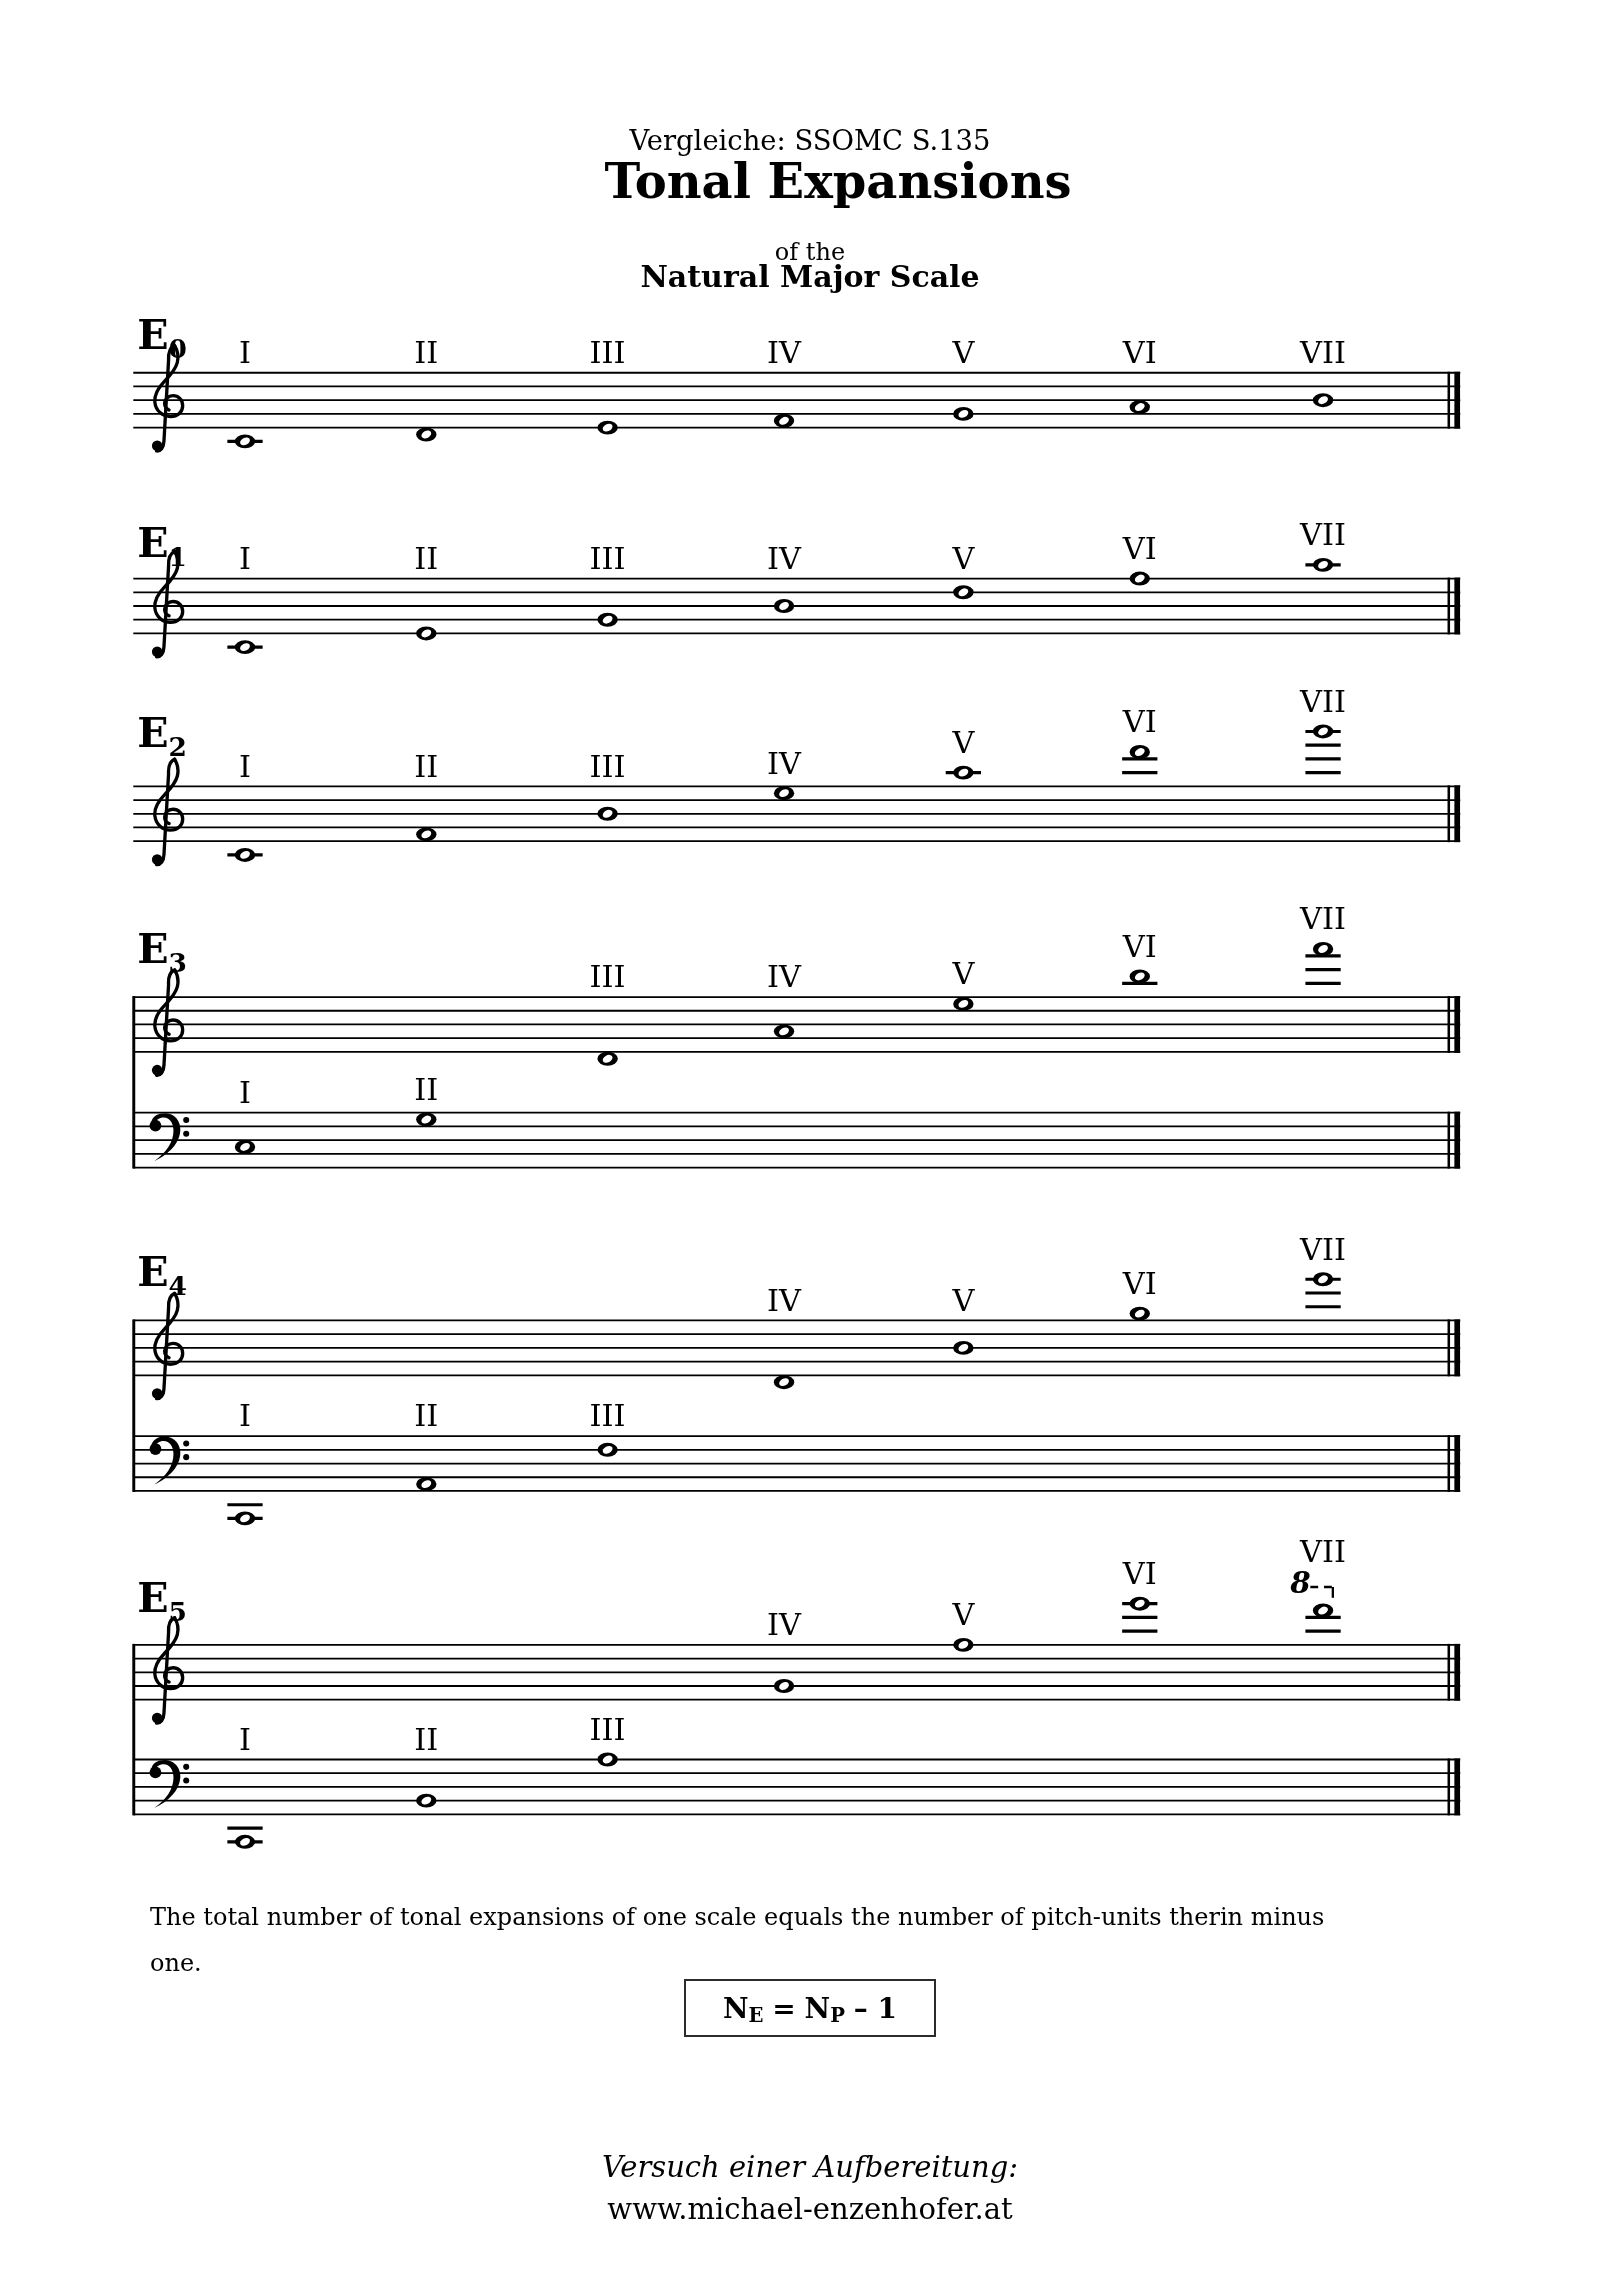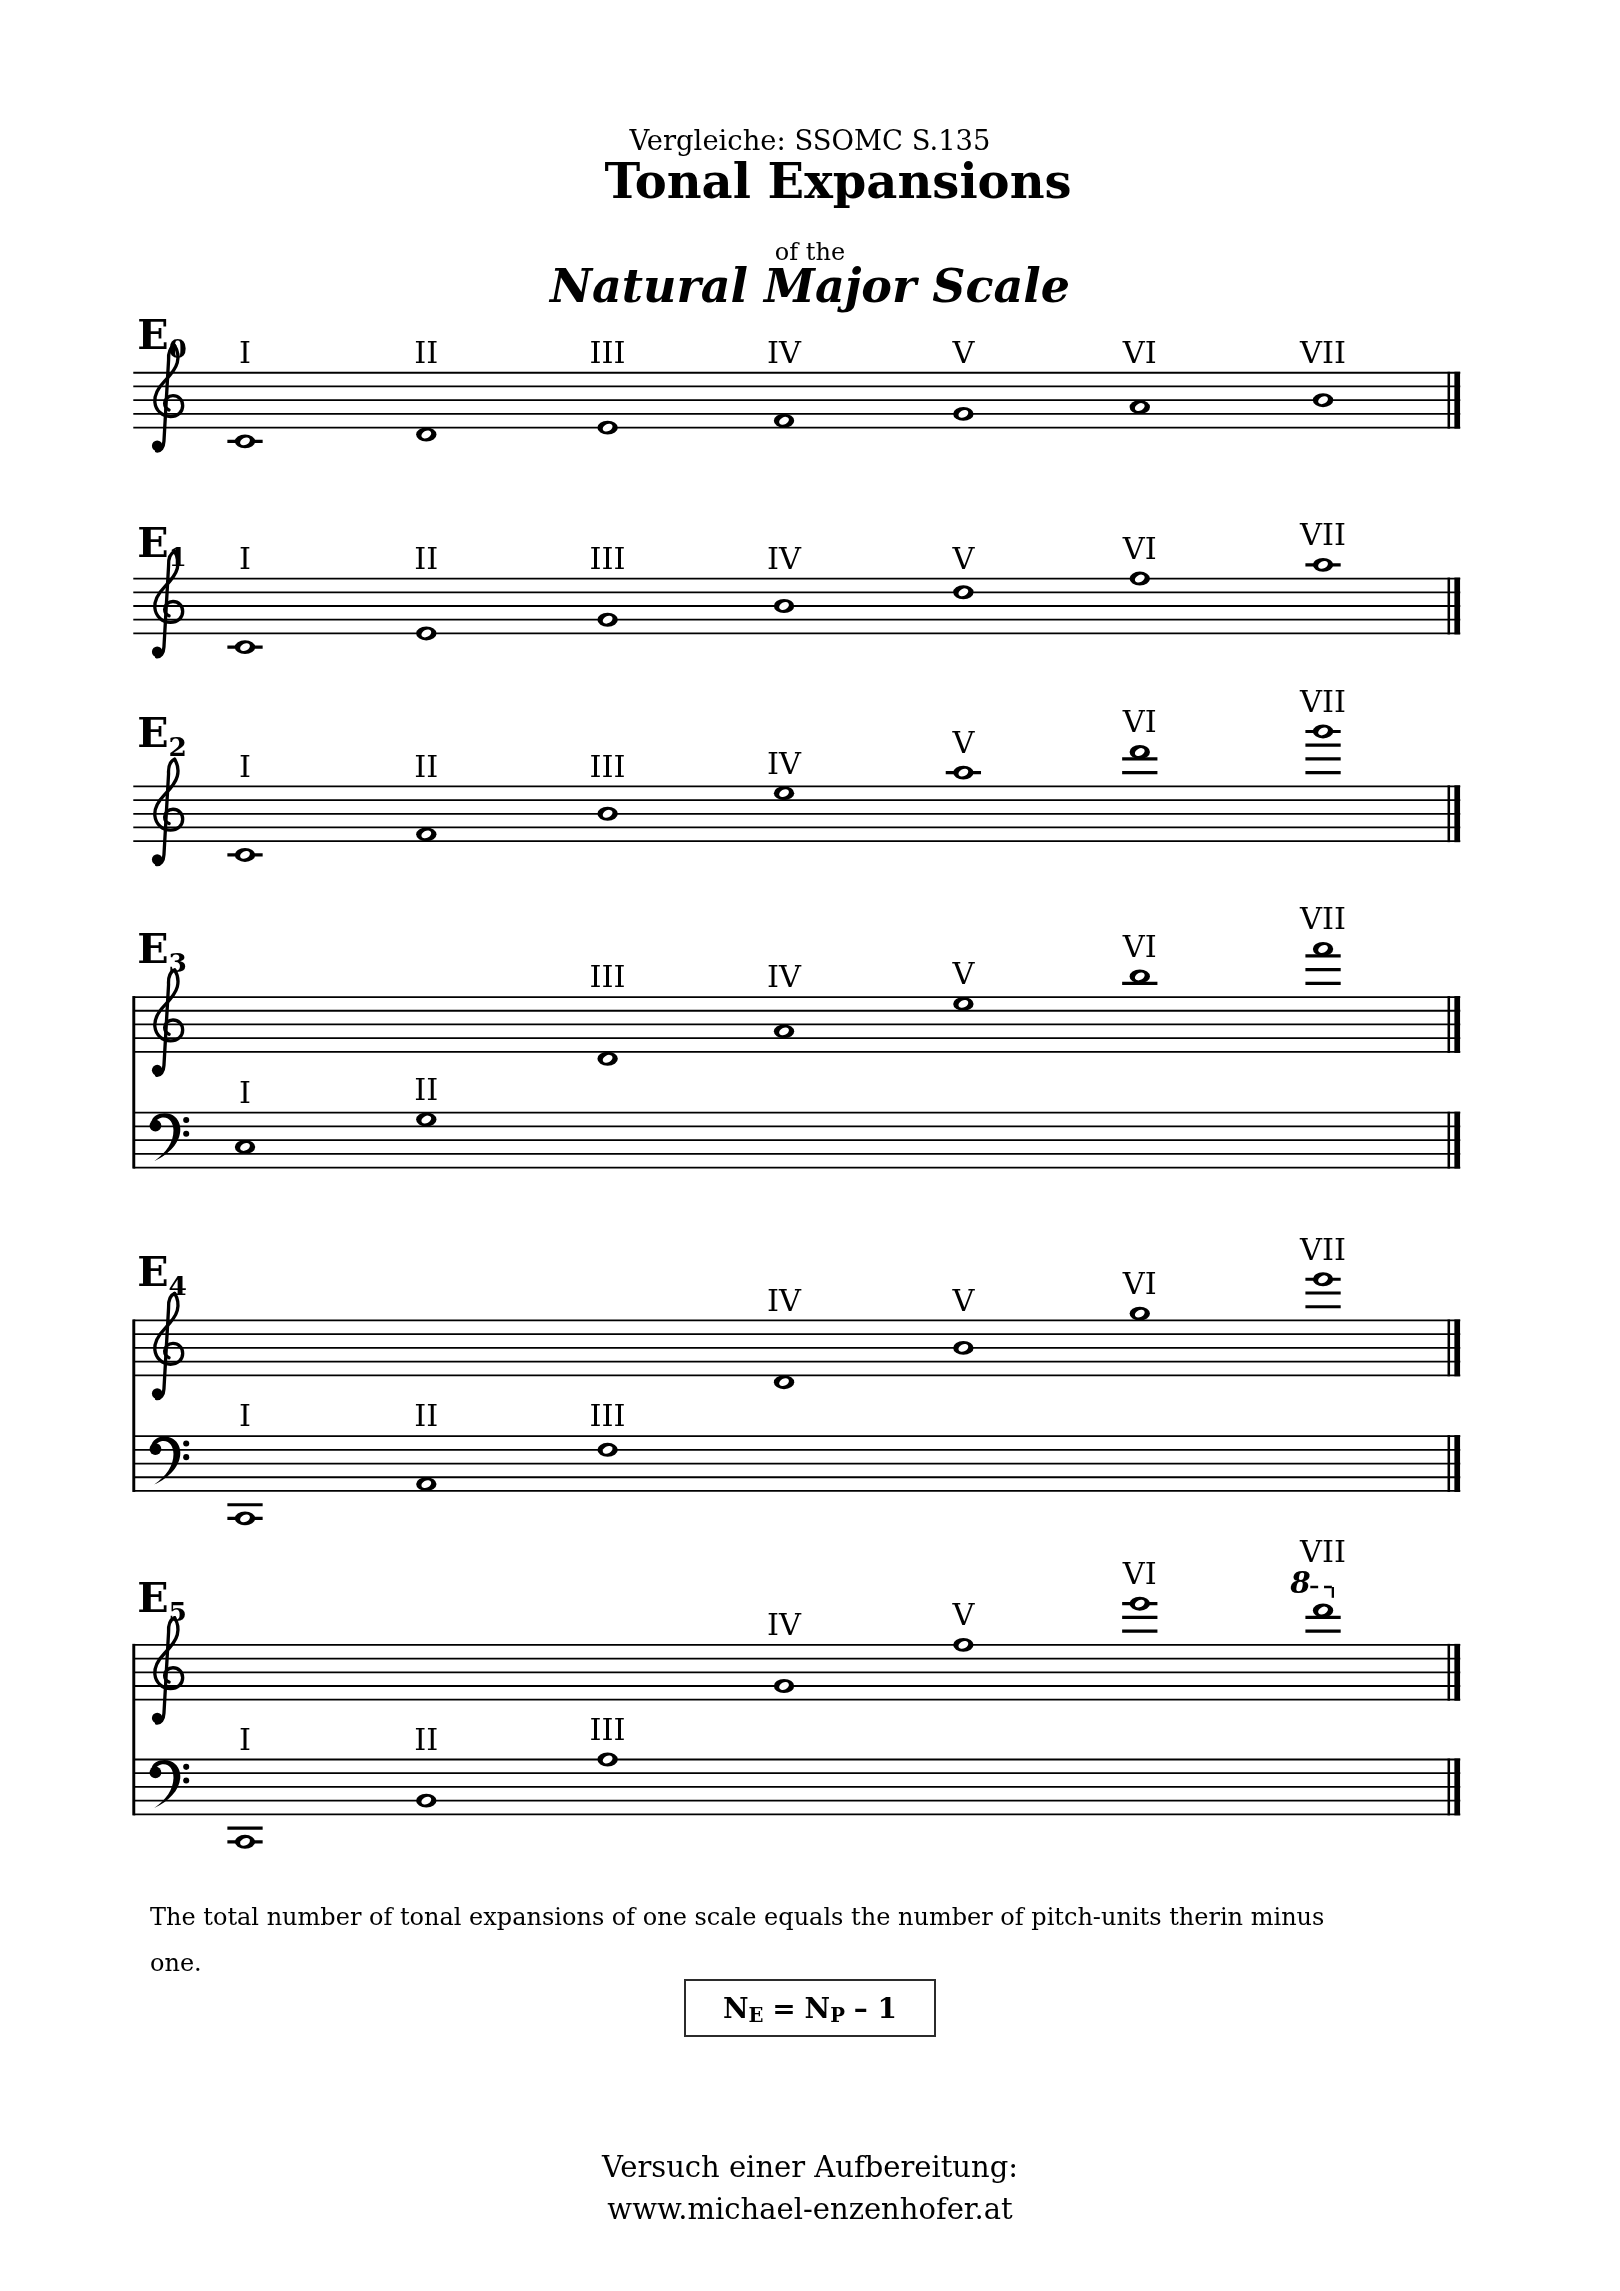--- a/index.html
+++ b/index.html
@@ -5,33 +5,33 @@
   html,body{margin:0;padding:0;background:#e8e8e8;}
   .page{
     position:relative;width:1620px;height:2292px;background:#ffffff;
     font-family:"DejaVu Serif", "Liberation Serif", serif;color:#000;overflow:hidden;
   }
   .abs{position:absolute;}
   .ctr{left:0;width:100%;text-align:center;}
   #ref-line{top:125px;font-size:27.4px;}
   #main-title{top:153px;font-size:48px;font-weight:bold;padding-left:28px;}
   #of-the{top:238px;font-size:24px;}
-  #subtitle{top:259px;font-size:46px;font-weight:bold;font-style:italic;}
+  #subtitle{top:259px;font-size:30px;font-weight:bold;}
   #music-svg{position:absolute;left:0;top:0;}
   #body-text{top:1894px;left:150px;font-size:24px;line-height:46px;white-space:nowrap;}
   #formula-box{
     left:684px;top:1979px;width:252px;height:58px;border:2px solid #2b2b2b;
     box-sizing:border-box;display:flex;align-items:center;justify-content:center;
     font-size:28px;font-weight:bold;background:#fff;
   }
   #formula-box .sub{font-size:19.6px;position:relative;top:7.8px;}
   #formula-box .eq{margin:0 8.8px;}
   #formula-box .tail{margin-left:8.8px;white-space:pre;}
   .footline{left:0;width:100%;text-align:center;font-size:29px;}
-  #foot1{top:2109px;} #foot2{top:2150px;} #foot3{top:2192px;}
+  #foot1{top:2109px;} #foot2{top:2150px;font-style:italic;} #foot3{top:2192px;}
 
   
   .staffline{stroke:#000;stroke-width:1.8;}
   .ledger{stroke:#000;stroke-width:3.2;}
   .numeral{font-family:"DejaVu Serif","Liberation Serif",serif;font-size:31px;fill:#000;text-anchor:middle;}
   .syslabel{font-family:"DejaVu Serif","Liberation Serif",serif;font-size:42px;font-weight:bold;fill:#000;}
   .sublab{font-size:27px;font-weight:bold;}
   .clefstroke{stroke:#000;fill:none;stroke-linecap:round;}
   .ott8{font-family:"DejaVu Serif","Liberation Serif",serif;font-size:30px;font-style:italic;font-weight:bold;text-anchor:middle;fill:#000;}
   .ottline{stroke:#000;stroke-width:2.4;fill:none;}

